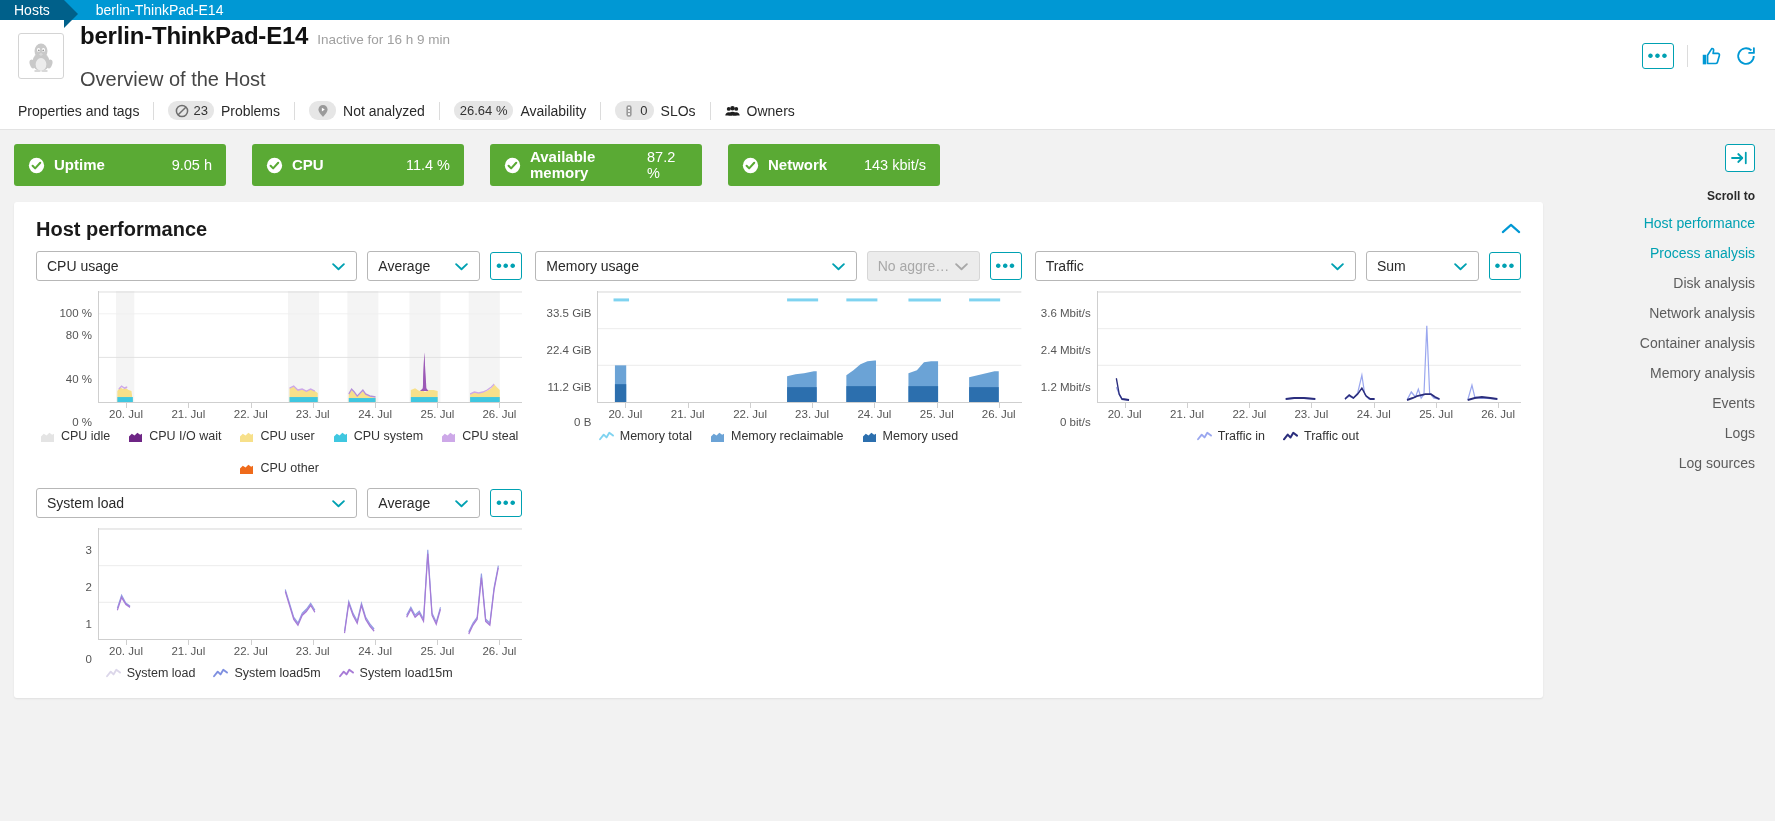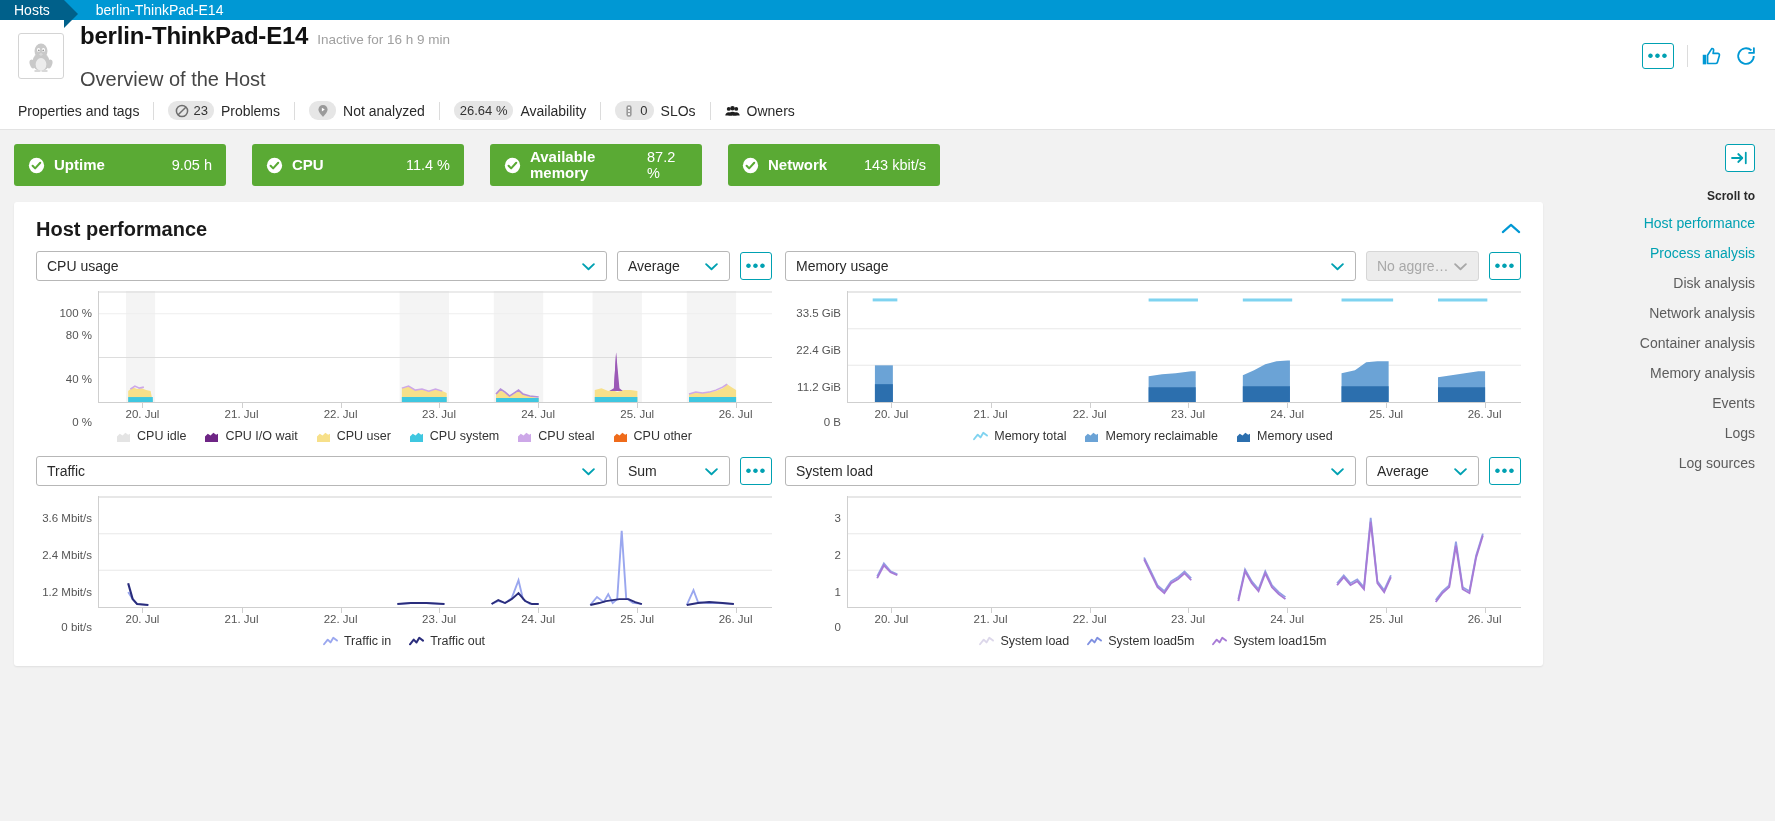--- a/index.html
+++ b/index.html
@@ -100,21 +100,21 @@
 
   
   .card {
     background: #fff; border-radius: 3px; padding: 16px 22px 18px 22px;
     box-shadow: 0 1px 2px rgba(0,0,0,.08);
   }
   .card-head { display: flex; align-items: center; margin-bottom: 10px; }
   .card-title { font-size: 20px; font-weight: bold; color: #1a1a1a; }
   .chev-up { margin-left: auto; color: #0098d4; cursor: pointer; }
 
-  .chart-grid { display: grid; grid-template-columns: 1fr 1fr; column-gap: 34px; row-gap: 10px; gap: 13px; }
+  .chart-grid { display: grid; grid-template-columns: 1fr 1fr 1fr; column-gap: 34px; row-gap: 10px; gap: 13px; }
   .chart-block { min-width: 0; }
   .chart-controls { display: flex; align-items: center; gap: 10px; margin-bottom: 10px; }
   .select {
     height: 30px; border: 1px solid #b7b7b7; border-radius: 3px; background: #fff;
     display: flex; align-items: center; padding: 0 10px; font-size: 14px; color: #2a2a2a;
     cursor: pointer;
   }
   .select.metric { flex: 1 1 auto; min-width: 0; }
   .select.agg { width: 113px; flex: 0 0 auto; }
   .select.disabled { background: #ececec; border-color: #d6d6d6; color: #a8a8a8; cursor: default; }

